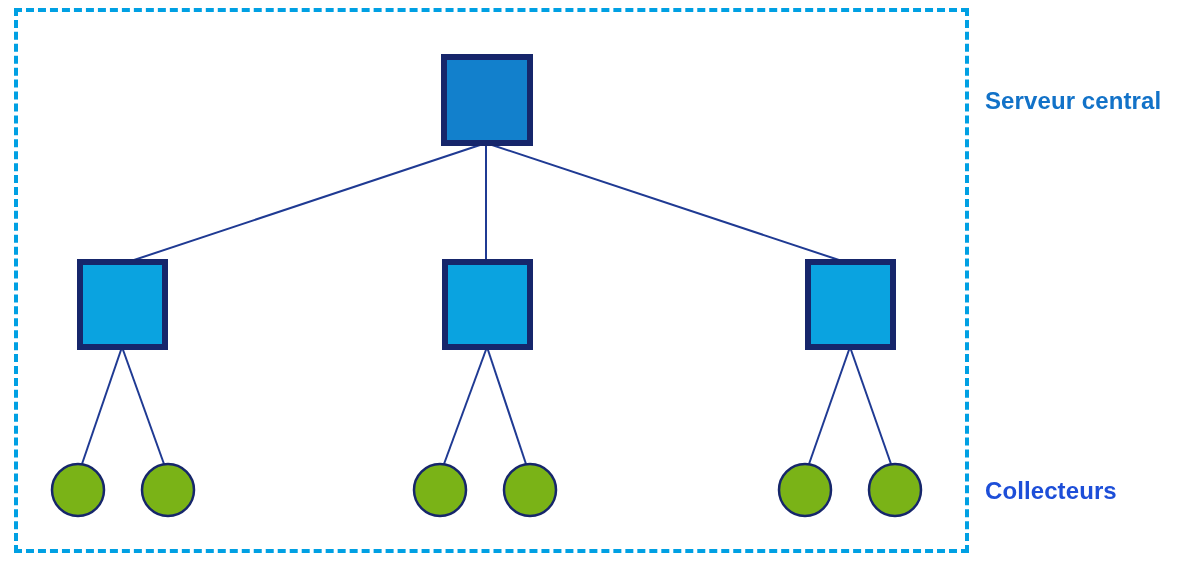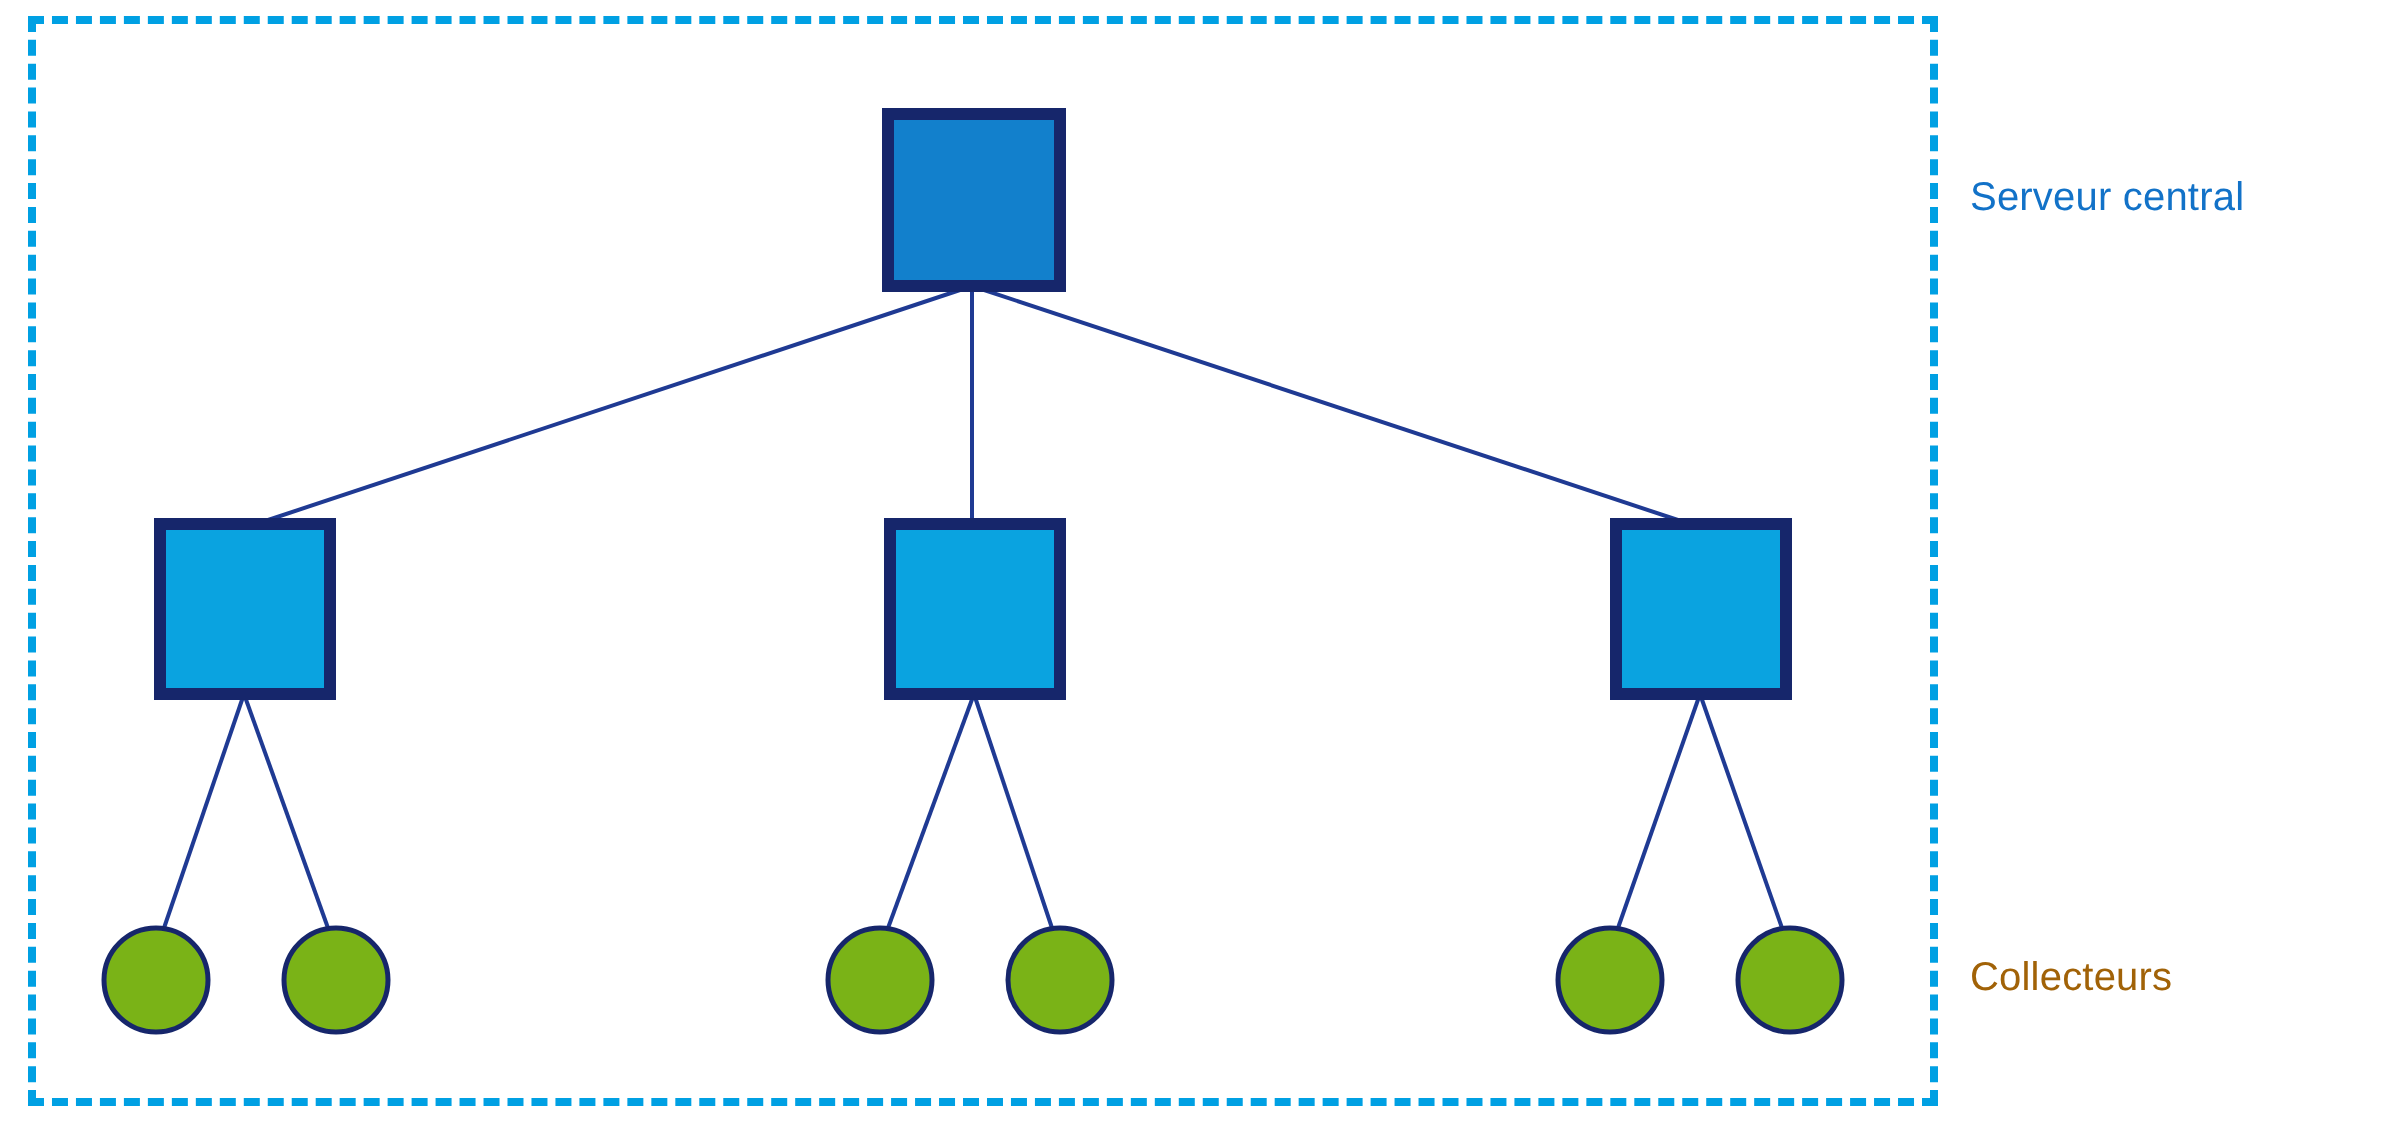--- a/index.html
+++ b/index.html
@@ -45,22 +45,22 @@
     stroke: #16266b;
     stroke-width: 6;
   }
   .node-circle {
     stroke: #16266b;
     stroke-width: 2.5;
   }
   
   .legend-label {
     position: absolute;
-    font-weight: normal;
-    font-size: 20px;
+    font-weight: bold;
+    font-size: 24px;
     letter-spacing: 0.1px;
     white-space: nowrap;
     line-height: 1;
     text-align: right;
   }
   #label-central  { left: 985px; top: 89px;  color: #1272c8; }
   #label-distants { left: 985px; top: 284px; color: #1ca3e0; }
   #label-collect  { left: 985px; top: 479px; color: #8cc000; }
 </style>
 </head>
@@ -92,15 +92,15 @@
         <circle cx="440" cy="490" r="26" fill="#7ab317" class="node-circle" stroke="#16266b"></circle>
         <circle cx="530" cy="490" r="26" fill="#7ab317" class="node-circle" stroke="#16266b"></circle>
         <circle cx="805" cy="490" r="26" fill="#7ab317" class="node-circle" stroke="#16266b"></circle>
         <circle cx="895" cy="490" r="26" fill="#7ab317" class="node-circle" stroke="#16266b"></circle>
       </g>
   </svg>
 
   <div class="legend-label" id="label-central" style="color: rgb(18, 114, 200);">Serveur central</div>
 
 
-  <div class="legend-label" id="label-collect" style="color: #a16207;">Collecteurs</div>
+  <div class="legend-label" id="label-collect" style="color: #1d4ed8;">Collecteurs</div>
 
 </div>
 
 </body></html>

